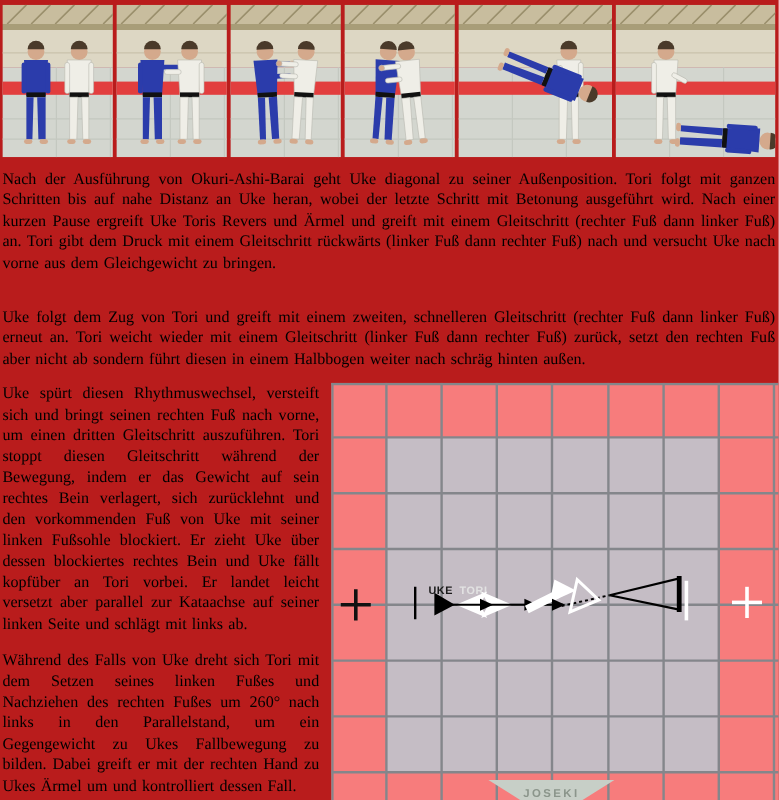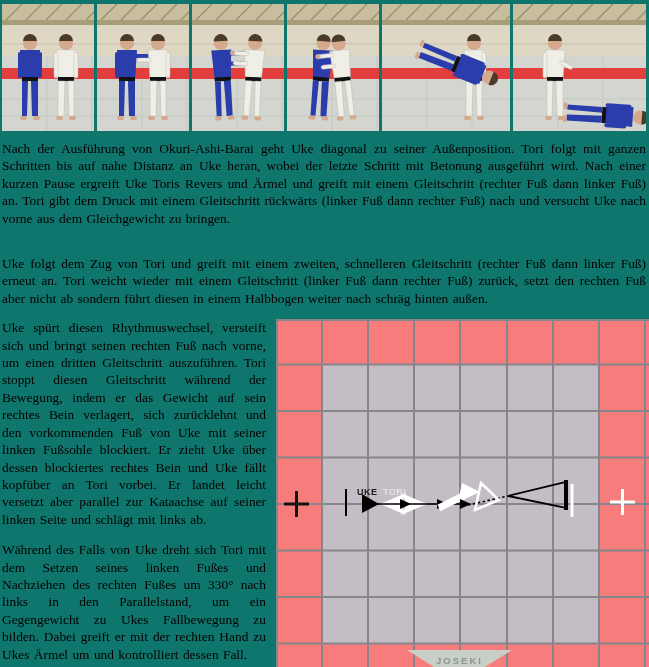--- a/index.html
+++ b/index.html
@@ -1,18 +1,18 @@
 <!DOCTYPE html>
 <html lang="de"><head>
 <meta charset="utf-8">
 <style>
   html,body { margin:0; padding:0; background:#fff; }
   .page {
     position:relative; width:649px; height:667px; overflow:hidden;
-    background:#0f766e; color:#000;
+    background:#b91c1c; color:#000;
     font-family:"Liberation Serif","DejaVu Serif",serif;
   }
   
   .photo-strip { display:flex; gap:3px; padding:4px 0 0 2px; height:127px; }
   .photo { margin:0; flex:0 0 auto; height:127px; }
   .photo svg { display:block; height:127px; }
   .w92  { width:92px; }
   .w128 { width:128px; }
   .w134 { width:133px; }
   
@@ -170,21 +170,21 @@
       </svg>
     </figure>
   </div>
 
   <p class="para">Nach der Ausführung von Okuri-Ashi-Barai geht Uke diagonal zu seiner Außenposition. Tori folgt mit ganzen Schritten bis auf nahe Distanz an Uke heran, wobei der letzte Schritt mit Betonung ausgeführt wird. Nach einer kurzen Pause ergreift Uke Toris Revers und Ärmel und greift mit einem Gleitschritt (rechter Fuß dann linker Fuß) an. Tori gibt dem Druck mit einem Gleitschritt rückwärts (linker Fuß dann rechter Fuß) nach und versucht Uke nach vorne aus dem Gleichgewicht zu bringen.</p>
   <p class="para second">Uke folgt dem Zug von Tori und greift mit einem zweiten, schnelleren Gleitschritt (rechter Fuß dann linker Fuß) erneut an. Tori weicht wieder mit einem Gleitschritt (linker Fuß dann rechter Fuß) zurück, setzt den rechten Fuß aber nicht ab sondern führt diesen in einem Halbbogen weiter nach schräg hinten außen.</p>
 
   <div class="columns">
     <div class="text-col">
       <p class="para">Uke spürt diesen Rhythmuswechsel, versteift sich und bringt seinen rechten Fuß nach vorne, um einen dritten Gleitschritt auszuführen. Tori stoppt diesen Gleitschritt während der Bewegung, indem er das Gewicht auf sein rechtes Bein verlagert, sich zurücklehnt und den vorkommenden Fuß von Uke mit seiner linken Fußsohle blockiert. Er zieht Uke über dessen blockiertes rechtes Bein und Uke fällt kopfüber an Tori vorbei. Er landet leicht versetzt aber parallel zur Kataachse auf seiner linken Seite und schlägt mit links ab.</p>
-      <p class="para">Während des Falls von Uke dreht sich Tori mit dem Setzen seines linken Fußes und Nachziehen des rechten Fußes um 330° nach links in den Parallelstand, um ein Gegengewicht zu Ukes Fallbewegung zu bilden. Dabei greift er mit der rechten Hand zu Ukes Ärmel um und kontrolliert dessen Fall.</p>
+      <p class="para">Während des Falls von Uke dreht sich Tori mit dem Setzen seines linken Fußes und Nachziehen des rechten Fußes um 260° nach links in den Parallelstand, um ein Gegengewicht zu Ukes Fallbewegung zu bilden. Dabei greift er mit der rechten Hand zu Ukes Ärmel um und kontrolliert dessen Fall.</p>
     </div>
 
     <div class="diagram-wrap">
       <svg viewBox="0 0 373 374" width="373" height="374">
 
         <rect x="0" y="0" width="373" height="374" fill="#f77c7c"></rect>
         <rect x="46" y="45.5" width="277" height="279" fill="#c5bdc5"></rect>
 
         <g fill="none" stroke-width="2" stroke="#84868b">
           <line x1="1" y1="0" x2="1" y2="374"></line>

